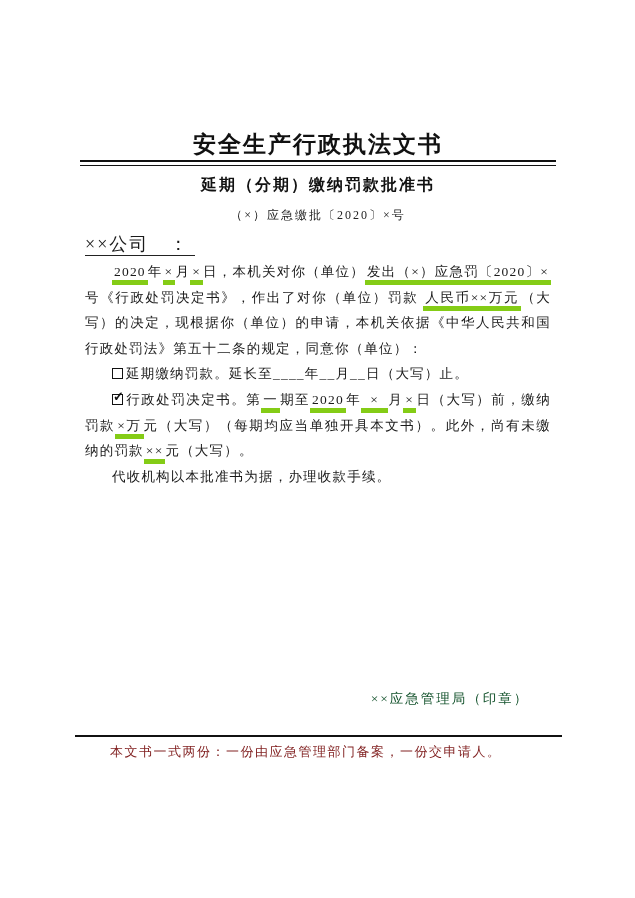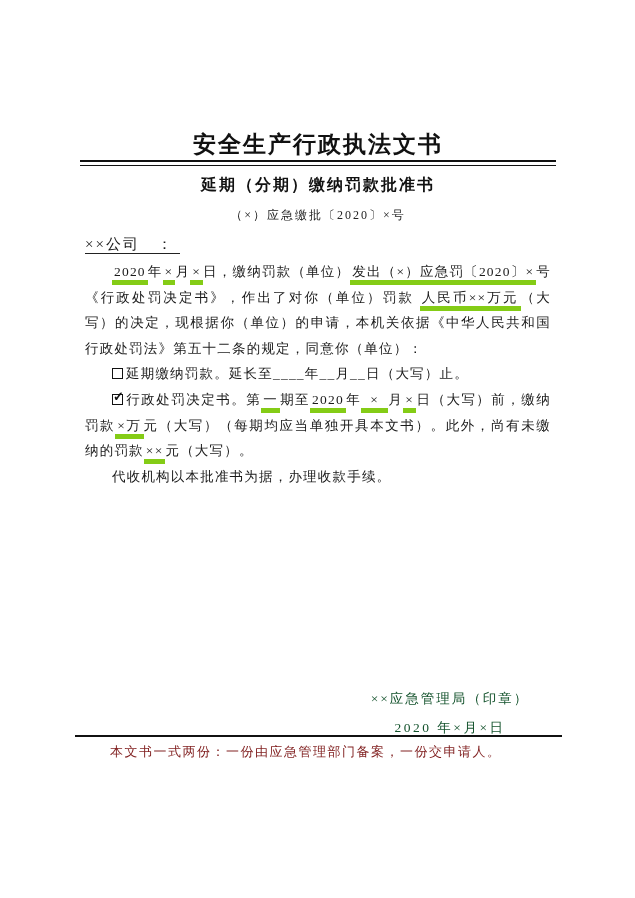--- a/index.html
+++ b/index.html
@@ -40,21 +40,21 @@
   }
   .docnum {
     margin-top: 7px;
     text-align: center;
     font-size: 12px;
     letter-spacing: 2px;
     color: #222;
   }
   .recipient {
     margin-top: 9px;
-    font-size: 15px;
+    font-size: 18px;
     letter-spacing: 2px;
     line-height: 22px;
   }
   .recipient .rname {
     border-bottom: 1px solid #222;
     padding: 0 6px 1px 0;
   }
   .para {
     margin: 0;
     font-size: 13.5px;
@@ -132,30 +132,29 @@
 
     <div class="t1">安全生产行政执法文书</div>
     <div class="double-rule"></div>
     <div class="t2">延期（分期）缴纳罚款批准书</div>
     <div class="docnum">（×）应急缴批〔2020〕×号</div>
 
     <div class="recipient">
       <span class="rname">××公司　：</span>
     </div>
 
-    <p class="para indent mt"><span class="u">2020</span><span>年</span><span class="u">×</span><span>月</span><span class="u">×</span><span>日，缴纳罚款（单位）</span><span class="u">发出（×）应急罚〔2020〕×</span><span>号《行政处罚决定书》，作出了对你（单位）罚款 </span><span class="u">人民币××万元</span><span>（大写）的决定，现根据你（单位）的申请，本机关依据《中华人民共和国行政处罚法》第五十二条的规定，同意你（单位）：</span></p>
+    <p class="para indent mt"><span class="u">2020</span><span>年</span><span class="u">×</span><span>月</span><span class="u">×</span><span>日，本机关对你（单位）</span><span class="u">发出（×）应急罚〔2020〕×</span><span>号《行政处罚决定书》，作出了对你（单位）罚款 </span><span class="u">人民币××万元</span><span>（大写）的决定，现根据你（单位）的申请，本机关依据《中华人民共和国行政处罚法》第五十二条的规定，同意你（单位）：</span></p>
 
     <p class="para indent"><span class="cbx"></span><span>延期缴纳罚款。延长至____年__月__日（大写）止。</span></p>
 
     <p class="para indent"><span class="cbx"><span class="check">✓</span></span><span>行政处罚决定书。第</span><span class="u">一</span><span>期至</span><span class="u">2020</span><span>年</span><span class="u wide">×</span><span>月</span><span class="u">×</span><span>日（大写）前，缴纳罚款</span><span class="u">×万</span><span>元（大写）（每期均应当单独开具本文书）。此外，尚有未缴纳的罚款</span><span class="u">××</span><span>元（大写）。</span></p>
 
     <p class="para indent">代收机构以本批准书为据，办理收款手续。</p>
 
   </div>
 
   <div class="sign">
     <div class="sign-authority">××应急管理局（印章）</div>
-    <div class="sign-date">2020 年×月×日</div>
   </div>
 
   <div class="footer-rule"></div>
   <div class="footer-note">本文书一式两份：一份由应急管理部门备案，一份交申请人。</div>
 </div>
 
 </body></html>

